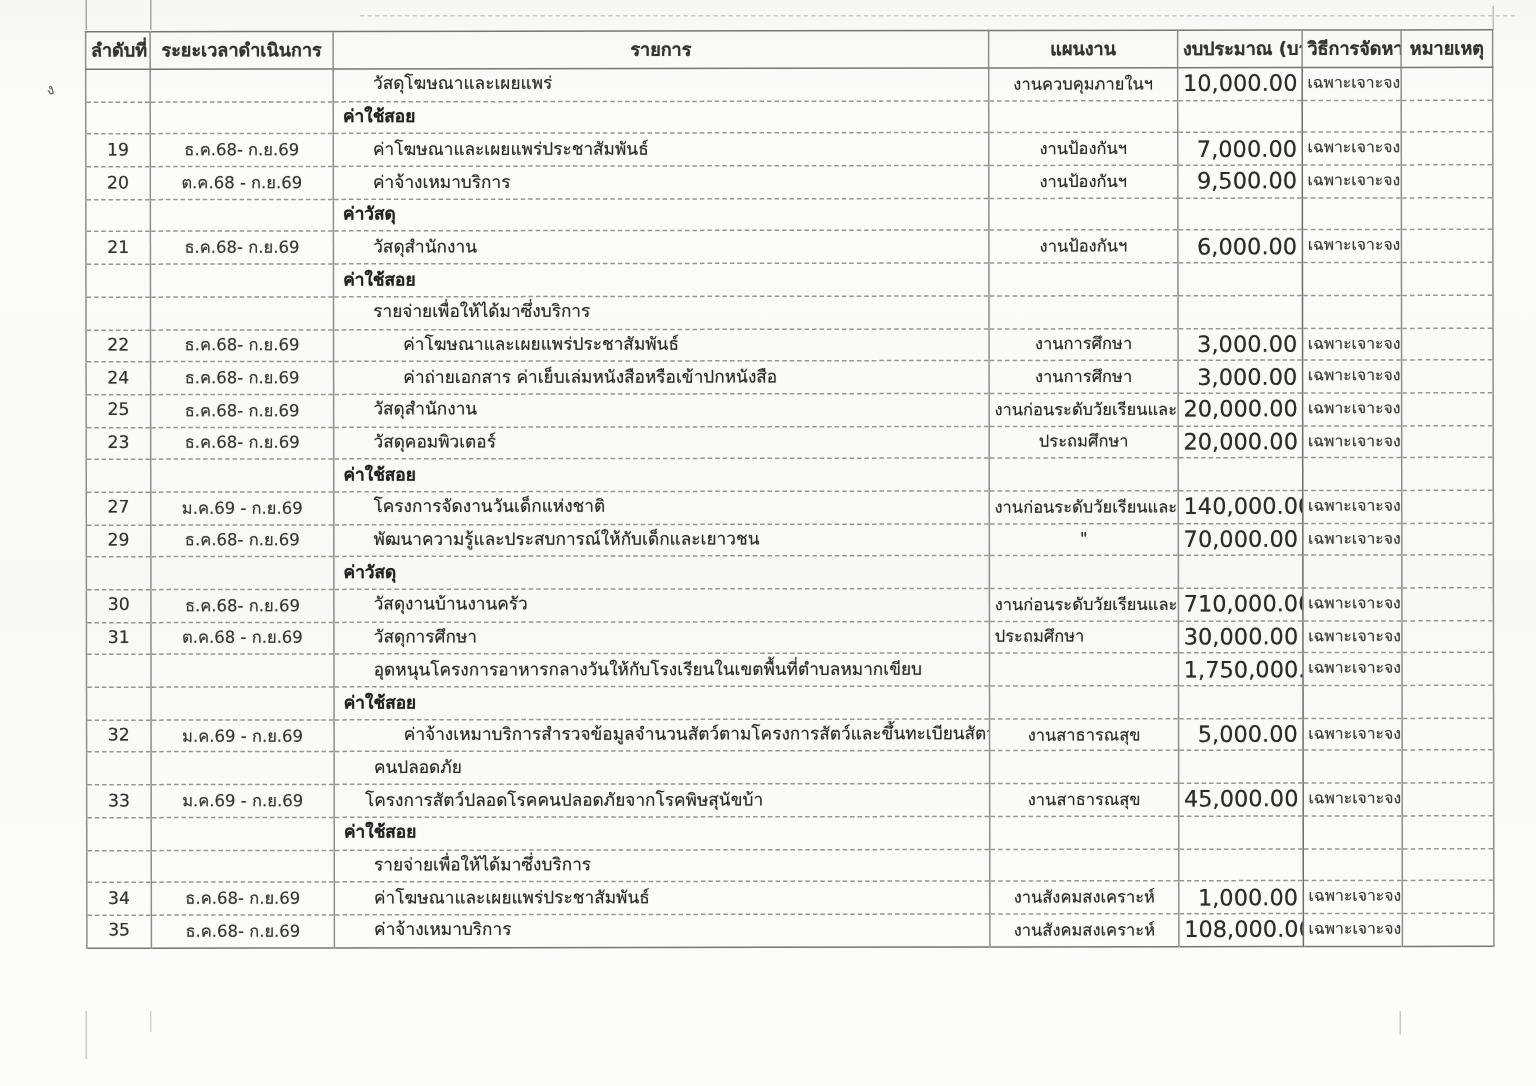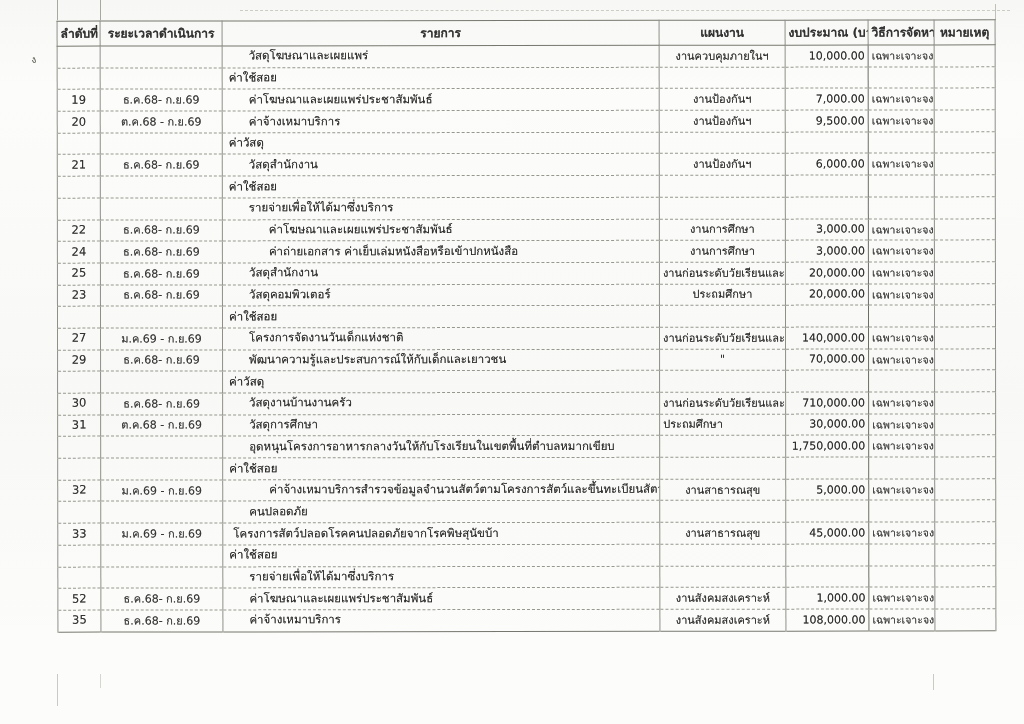--- a/index.html
+++ b/index.html
@@ -44,24 +44,24 @@
   .doc-table thead th{
     height:24px;font-size:12px;font-weight:700;color:#333;
     text-align:center;vertical-align:middle;
     border-bottom:1px solid #77776f;
     border-top:1px solid #77776f;
   }
   .doc-table tbody tr{height:21.7px;}
   td.c-no{text-align:center;font-size:11.5px;color:#333;}
   td.c-period{text-align:center;font-size:11px;color:#383838;}
   td.c-item{text-align:left;}
-  td.c-item.bold{font-weight:400;color:#222;}
+  td.c-item.bold{font-weight:700;color:#222;}
   td.c-plan{text-align:center;font-size:11px;}
   td.c-plan.left{text-align:left;}
-  td.c-budget{text-align:right;font-size:11px;border-left:1px solid #6d6d66;border-right:1px solid #6d6d66;}
+  td.c-budget{text-align:right;font-size:15px;border-left:1px solid #6d6d66;border-right:1px solid #6d6d66;}
   td.c-method{text-align:center;font-size:10.5px;color:#3a3a3a;}
   td.c-note{text-align:center;}
   
   .stub{position:absolute;width:1px;background:#a8a8a0;}
   .hline{position:absolute;height:1px;border-top:1px dashed #b0b0a8;}
   .pen-mark{
     position:absolute;left:31px;top:52px;color:#6e6e68;font-size:10px;
     transform:rotate(-18deg);text-shadow:0 0 0.5px rgba(90,90,85,0.5);
   }
 </style>
@@ -293,21 +293,21 @@
         <td class="c-period"></td>
         <td class="c-item" style="padding-left: 26px;">คนปลอดภัย</td>
         <td class="c-plan"></td>
         <td class="c-budget"></td>
         <td class="c-method"></td>
         <td class="c-note"></td>
       </tr>
       <tr>
         <td class="c-no">33</td>
         <td class="c-period">ม.ค.69 - ก.ย.69</td>
-        <td class="c-item" style="padding-left: 10px;">โครงการสัตว์ปลอดโรคคนปลอดภัยจากโรคพิษสุนัขบ้า</td>
+        <td class="c-item" style="padding-left: 20px;">โครงการสัตว์ปลอดโรคคนปลอดภัยจากโรคพิษสุนัขบ้า</td>
         <td class="c-plan">งานสาธารณสุข</td>
         <td class="c-budget">45,000.00</td>
         <td class="c-method">เฉพาะเจาะจง</td>
         <td class="c-note"></td>
       </tr>
       <tr>
         <td class="c-no"></td>
         <td class="c-period"></td>
         <td class="c-item bold" style="padding-left: 6px;">ค่าใช้สอย</td>
         <td class="c-plan"></td>
@@ -318,21 +318,21 @@
       <tr>
         <td class="c-no"></td>
         <td class="c-period"></td>
         <td class="c-item" style="padding-left: 26px;">รายจ่ายเพื่อให้ได้มาซึ่งบริการ</td>
         <td class="c-plan"></td>
         <td class="c-budget"></td>
         <td class="c-method"></td>
         <td class="c-note"></td>
       </tr>
       <tr>
-        <td class="c-no">52</td>
+        <td class="c-no">34</td>
         <td class="c-period">ธ.ค.68- ก.ย.69</td>
         <td class="c-item" style="padding-left: 26px;">ค่าโฆษณาและเผยแพร่ประชาสัมพันธ์</td>
         <td class="c-plan">งานสังคมสงเคราะห์</td>
         <td class="c-budget">1,000.00</td>
         <td class="c-method">เฉพาะเจาะจง</td>
         <td class="c-note"></td>
       </tr>
       <tr>
         <td class="c-no">35</td>
         <td class="c-period">ธ.ค.68- ก.ย.69</td>

